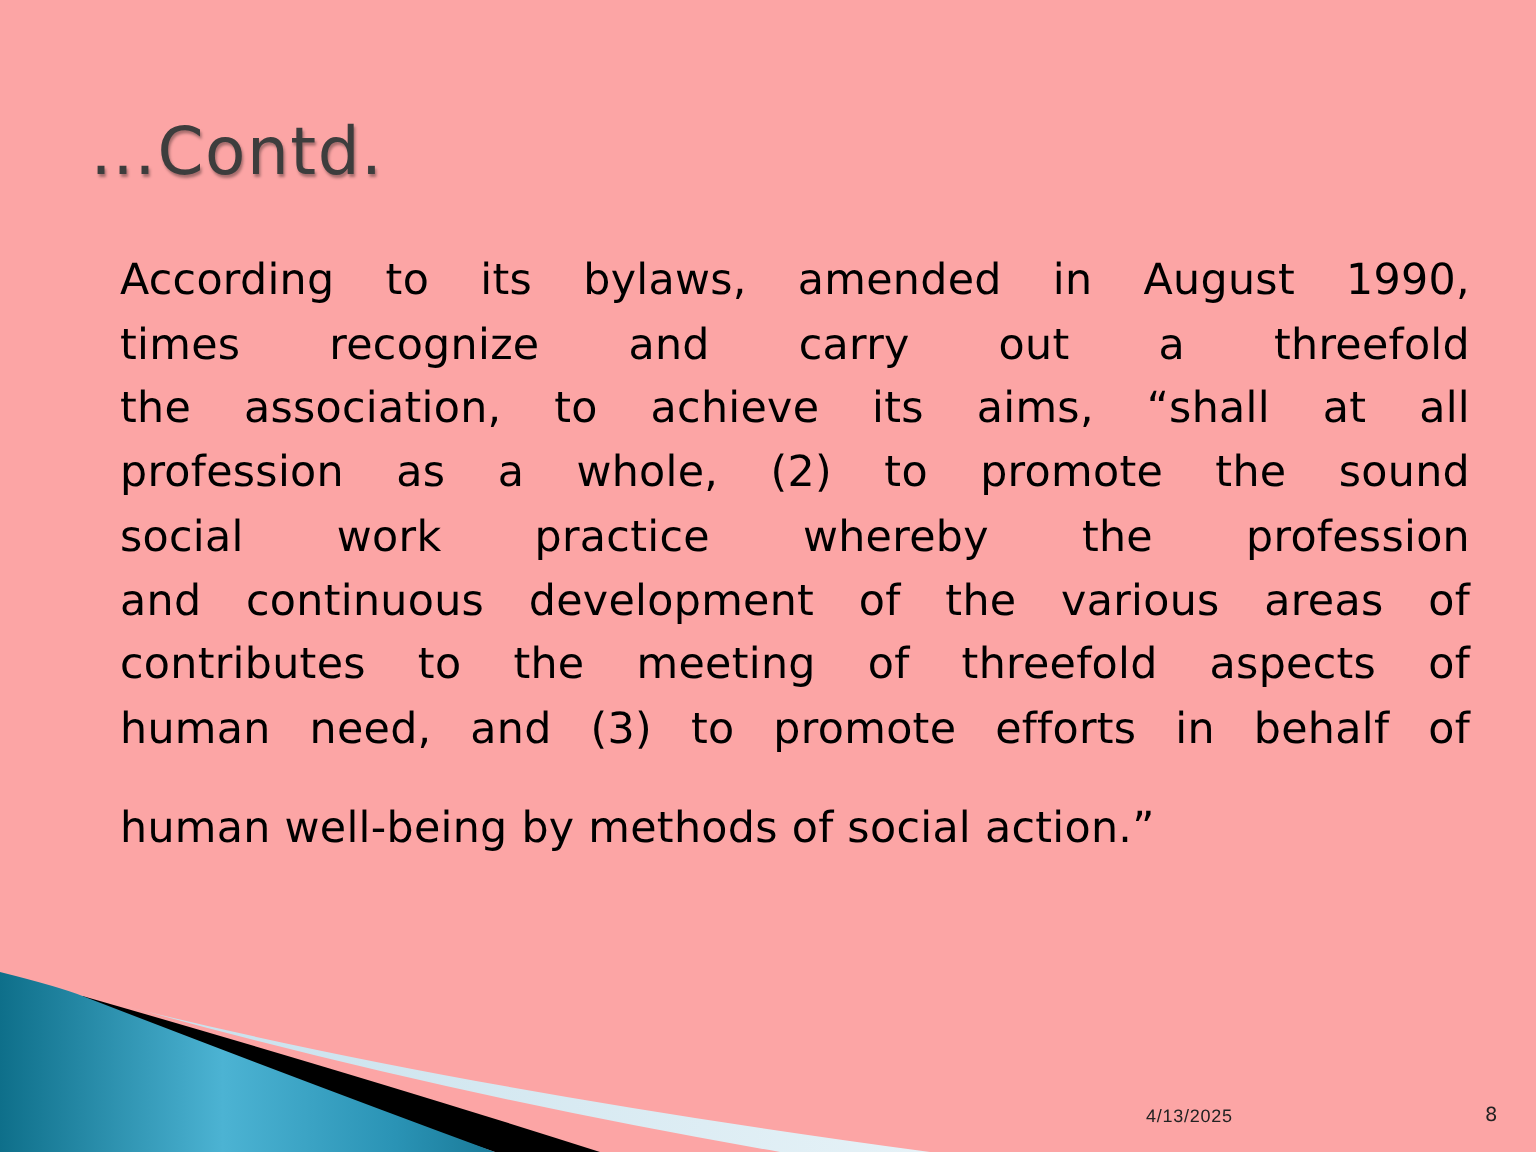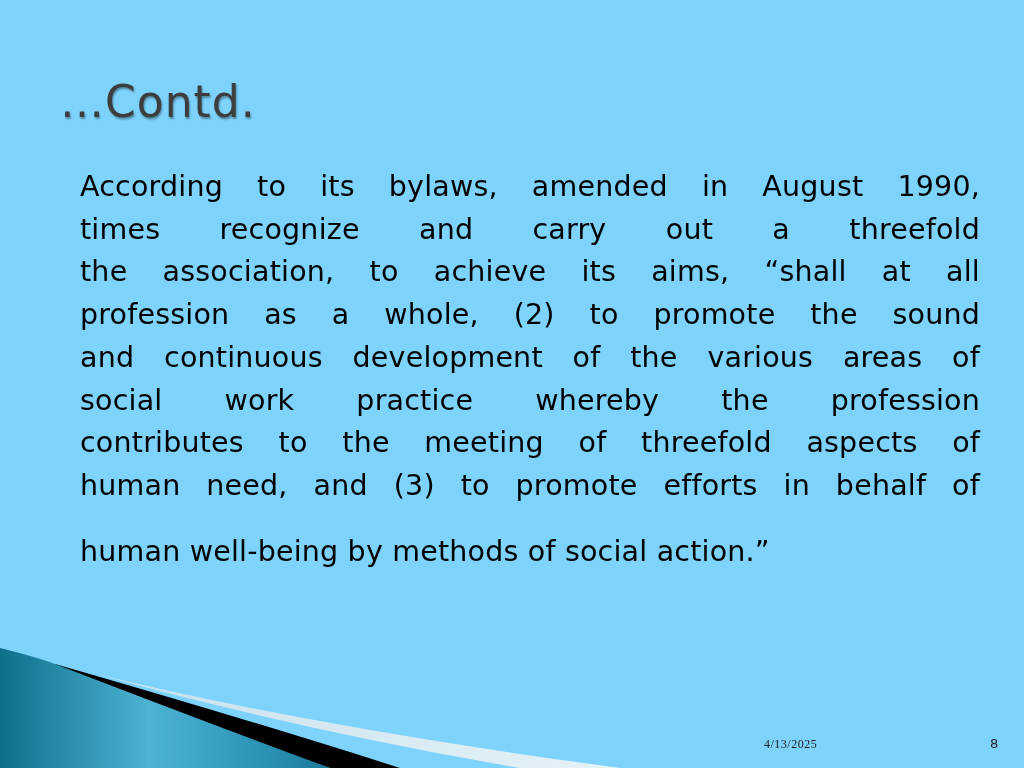--- a/index.html
+++ b/index.html
@@ -7,21 +7,21 @@
       padding: 0;
       width: 1024px;
       height: 768px;
       overflow: hidden;
       background: #ffffff;
     }
     .slide {
       position: relative;
       width: 1024px;
       height: 768px;
-      background: #7dd3fc;
+      background: #fca5a5;
       overflow: hidden;
     }
     .title {
       position: absolute;
       left: 60px;
       top: 72px;
       margin: 0;
       font-family: "DejaVu Sans", sans-serif;
       font-weight: normal;
       font-size: 44px;
@@ -51,21 +51,21 @@
       white-space: nowrap;
     }
     .body-line.last {
       text-align-last: left;
       margin-top: 23px;
     }
     .footer-date {
       position: absolute;
       left: 764px;
       top: 737px;
-      font-family: Liberation Serif, serif;
+      font-family: Liberation Sans, sans-serif;
       font-size: 12px;
       color: #222222;
       letter-spacing: 0.5px;
     }
     .footer-page {
       position: absolute;
       left: 990px;
       top: 736px;
       font-family: "DejaVu Sans", sans-serif;
       font-size: 13px;
@@ -84,22 +84,22 @@
 
 <div class="slide">
 
   <h1 class="title">…Contd.</h1>
 
   <div class="body-text">
     <span class="body-line">According to its bylaws, amended in August 1990,</span>
     <span class="body-line">times recognize and carry out a threefold</span>
     <span class="body-line">the association, to achieve its aims, “shall at all</span>
     <span class="body-line">profession as a whole, (2) to promote the sound</span>
+    <span class="body-line">social work practice whereby the profession</span>
     <span class="body-line">and continuous development of the various areas of</span>
-    <span class="body-line">social work practice whereby the profession</span>
     <span class="body-line">contributes to the meeting of threefold aspects of</span>
     <span class="body-line">human need, and (3) to promote efforts in behalf of</span>
     <span class="body-line last">human well-being by methods of social action.”</span>
   </div>
 
   <svg class="swoosh" viewBox="0 0 620 128" preserveAspectRatio="none">
     <defs>
       <linearGradient id="tealGrad" x1="0" y1="0" x2="1" y2="0">
         <stop offset="0" stop-color="#0e6f8a"></stop>
         <stop offset="0.45" stop-color="#4cb3d3"></stop>

